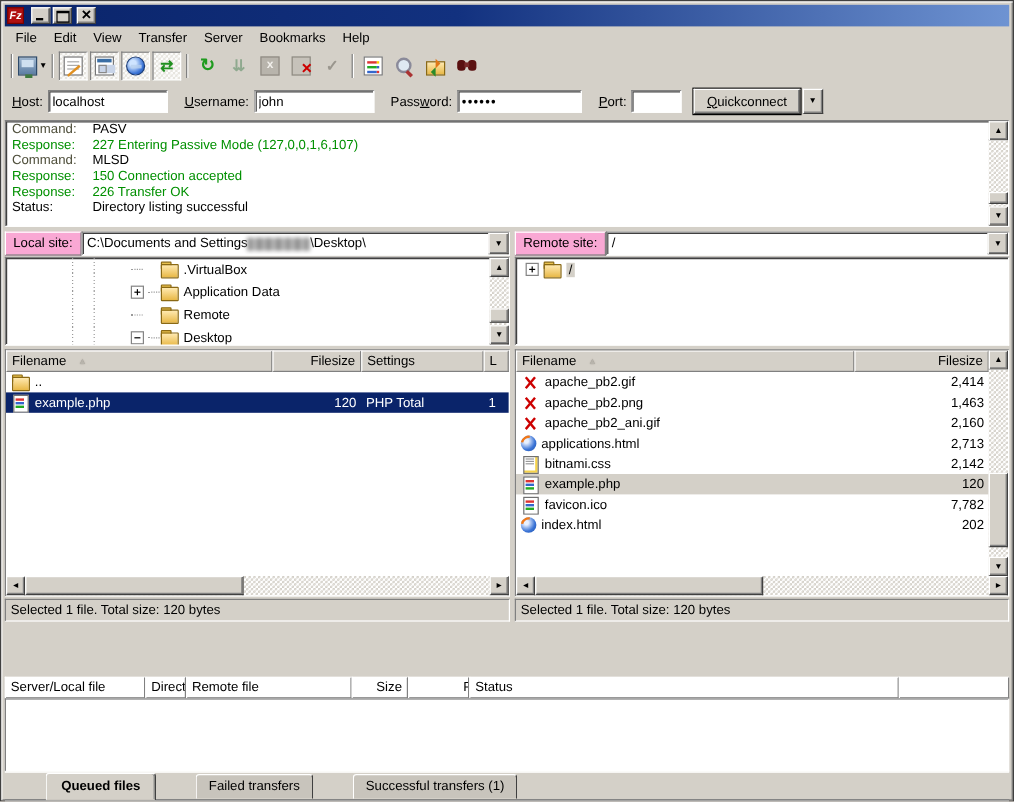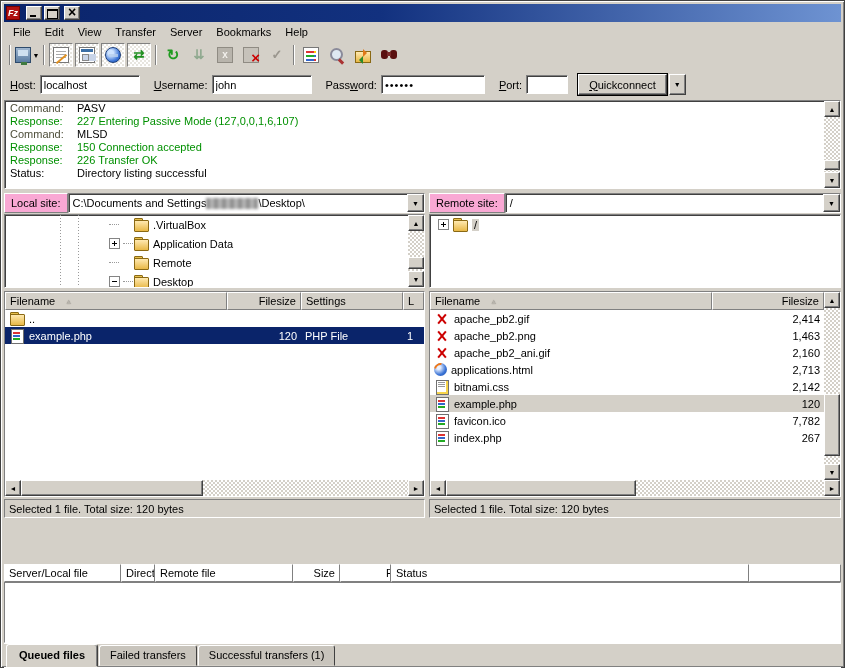--- a/index.html
+++ b/index.html
@@ -167,21 +167,21 @@
 
   
   .queue-wrap { height:79px; display:flex; flex-direction:column; flex:none; }
   .qheader { height:18px; display:flex; background:#ffffff; flex:none; }
   .qbody { flex:1; background:#fff; border:1px solid; border-color:#808080 #fff #fff #808080; }
   .qc0{width:117px;} .qc1{width:34px;} .qc2{width:138px;} .qc3{width:47px;} .qc4{width:17px;padding-left:45px;} .qc5{width:358px;} .qc6{flex:1;}
 
   
   .tabs-row { height:23px; display:flex; align-items:flex-end; padding-left:2px; flex:none; border-top:1px solid #fff; }
   .tab { padding:3px 10px 4px; border:1px solid; border-color:#fff #404040 #d4d0c8 #fff; background:#c8c4bc; margin-right:1px;
-         border-radius:3px 3px 0 0; white-space:nowrap; }
+         border-radius:3px 3px 0 0; white-space:nowrap;margin-left:32px; }
   .tab.active { background:#d4d0c8; font-weight:bold; padding:4px 12px 5px; position:relative; top:1px; border-bottom-color:#d4d0c8; box-shadow:inset -1px 0 0 #808080; }
 
   
   .statusbar { height:29px; display:flex; align-items:center; justify-content:flex-end; padding:0 2px; flex:none; border-top:1px solid #808080; box-shadow:inset 0 1px 0 #fff; }
   .ascii-badge { width:13px; height:15px; background:#fff; border:1px solid #888; font-size:9px; font-weight:bold; font-style:italic;
                  display:flex; align-items:center; justify-content:center; margin-right:4px; color:#222; }
   .speed-badge { width:19px; height:12px; background:#3a3a3a; border:1px solid #1a1a1a; margin-right:5px; position:relative; }
   .speed-badge::after { content:""; position:absolute; left:2px; top:2px; width:3px; height:7px; background:#cfd8cf; box-shadow:5px 0 0 #cfd8cf,10px 0 0 #cfd8cf; }
   .queue-box { width:112px; height:19px; border:1px solid; border-color:#808080 #fff #fff #808080; background:#d4d0c8;
                display:flex; align-items:center; padding:0 4px; margin-right:8px; }
@@ -404,21 +404,21 @@
             <span class="lcell c-lsize r"></span>
             <span class="lcell c-ltype"></span>
             <span class="lcell c-lmod"></span>
           </div>
           <div class="lrow row-selected-focus">
             <span class="lcell c-lname">
                 <span class="ic ic-doc"></span>
                 <span>example.php</span>
               </span>
             <span class="lcell c-lsize r">120</span>
-            <span class="lcell c-ltype">PHP File</span>
+            <span class="lcell c-ltype">PHP Total</span>
             <span class="lcell c-lmod">1</span>
           </div>
         </div>
         <div class="hscroll">
           <span class="sb-btn">◄</span>
           <span class="sb-track">
               <span class="sb-thumb" style="top:0;bottom:0;left:0;width:182px;"></span>
             </span>
           <span class="sb-btn">►</span>
         </div>
@@ -482,24 +482,24 @@
                 </div>
               <div class="lrow">
                   <span class="lcell c-rname">
                     <span class="ic ic-doc"></span>
                     <span>favicon.ico</span>
                   </span>
                   <span class="lcell c-rsize r">7,782</span>
                 </div>
               <div class="lrow">
                   <span class="lcell c-rname">
-                    <span class="ic ic-doc"></span>
-                    <span>index.php</span>
-                  </span>
-                  <span class="lcell c-rsize r">267</span>
+                    <span class="ic ic-globe"></span>
+                    <span>index.html</span>
+                  </span>
+                  <span class="lcell c-rsize r">202</span>
                 </div>
             </div>
           </div>
           <div class="vscroll">
             <span class="sb-btn">▲</span>
             <span class="sb-track">
                 <span class="sb-thumb" style="left:0;right:0;top:86px;height:62px;"></span>
               </span>
             <span class="sb-btn">▼</span>
           </div>

